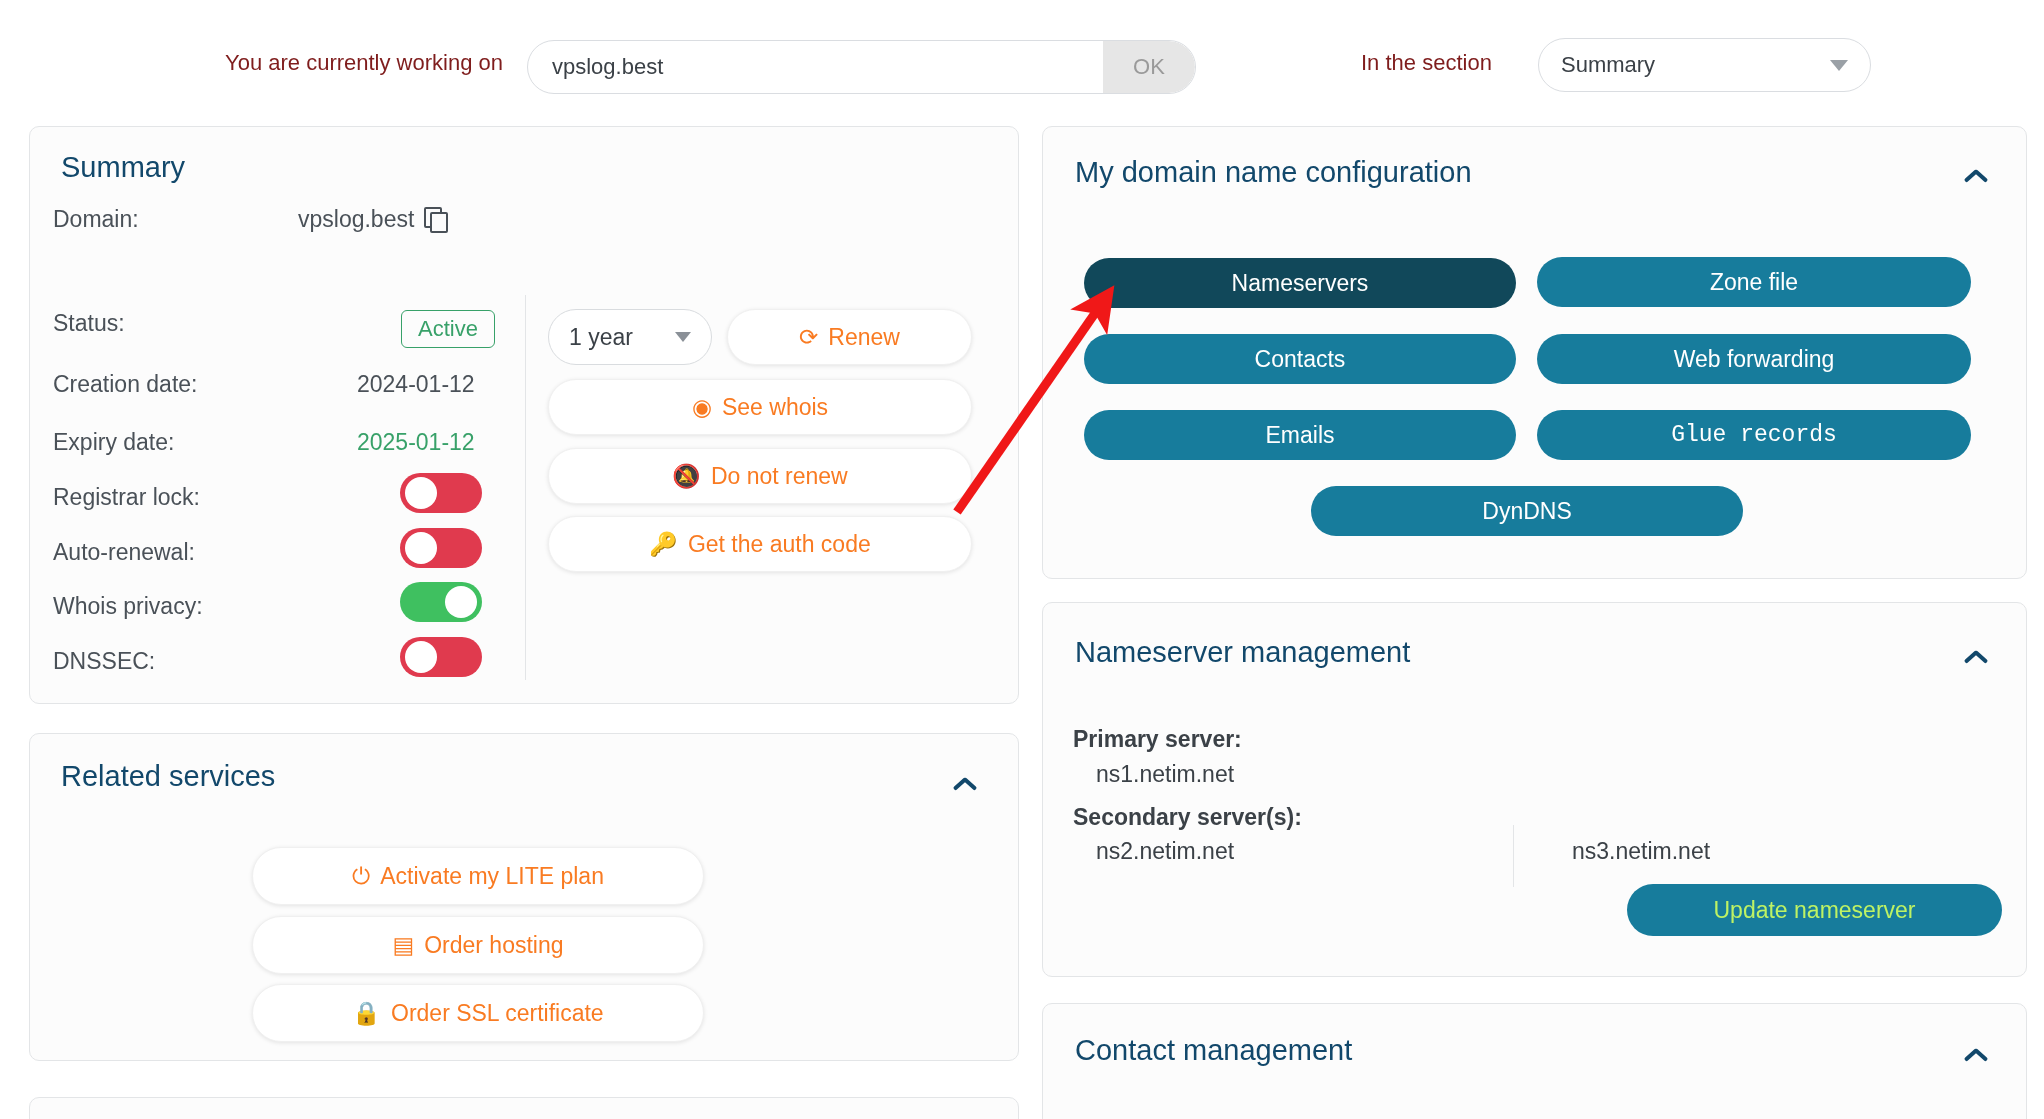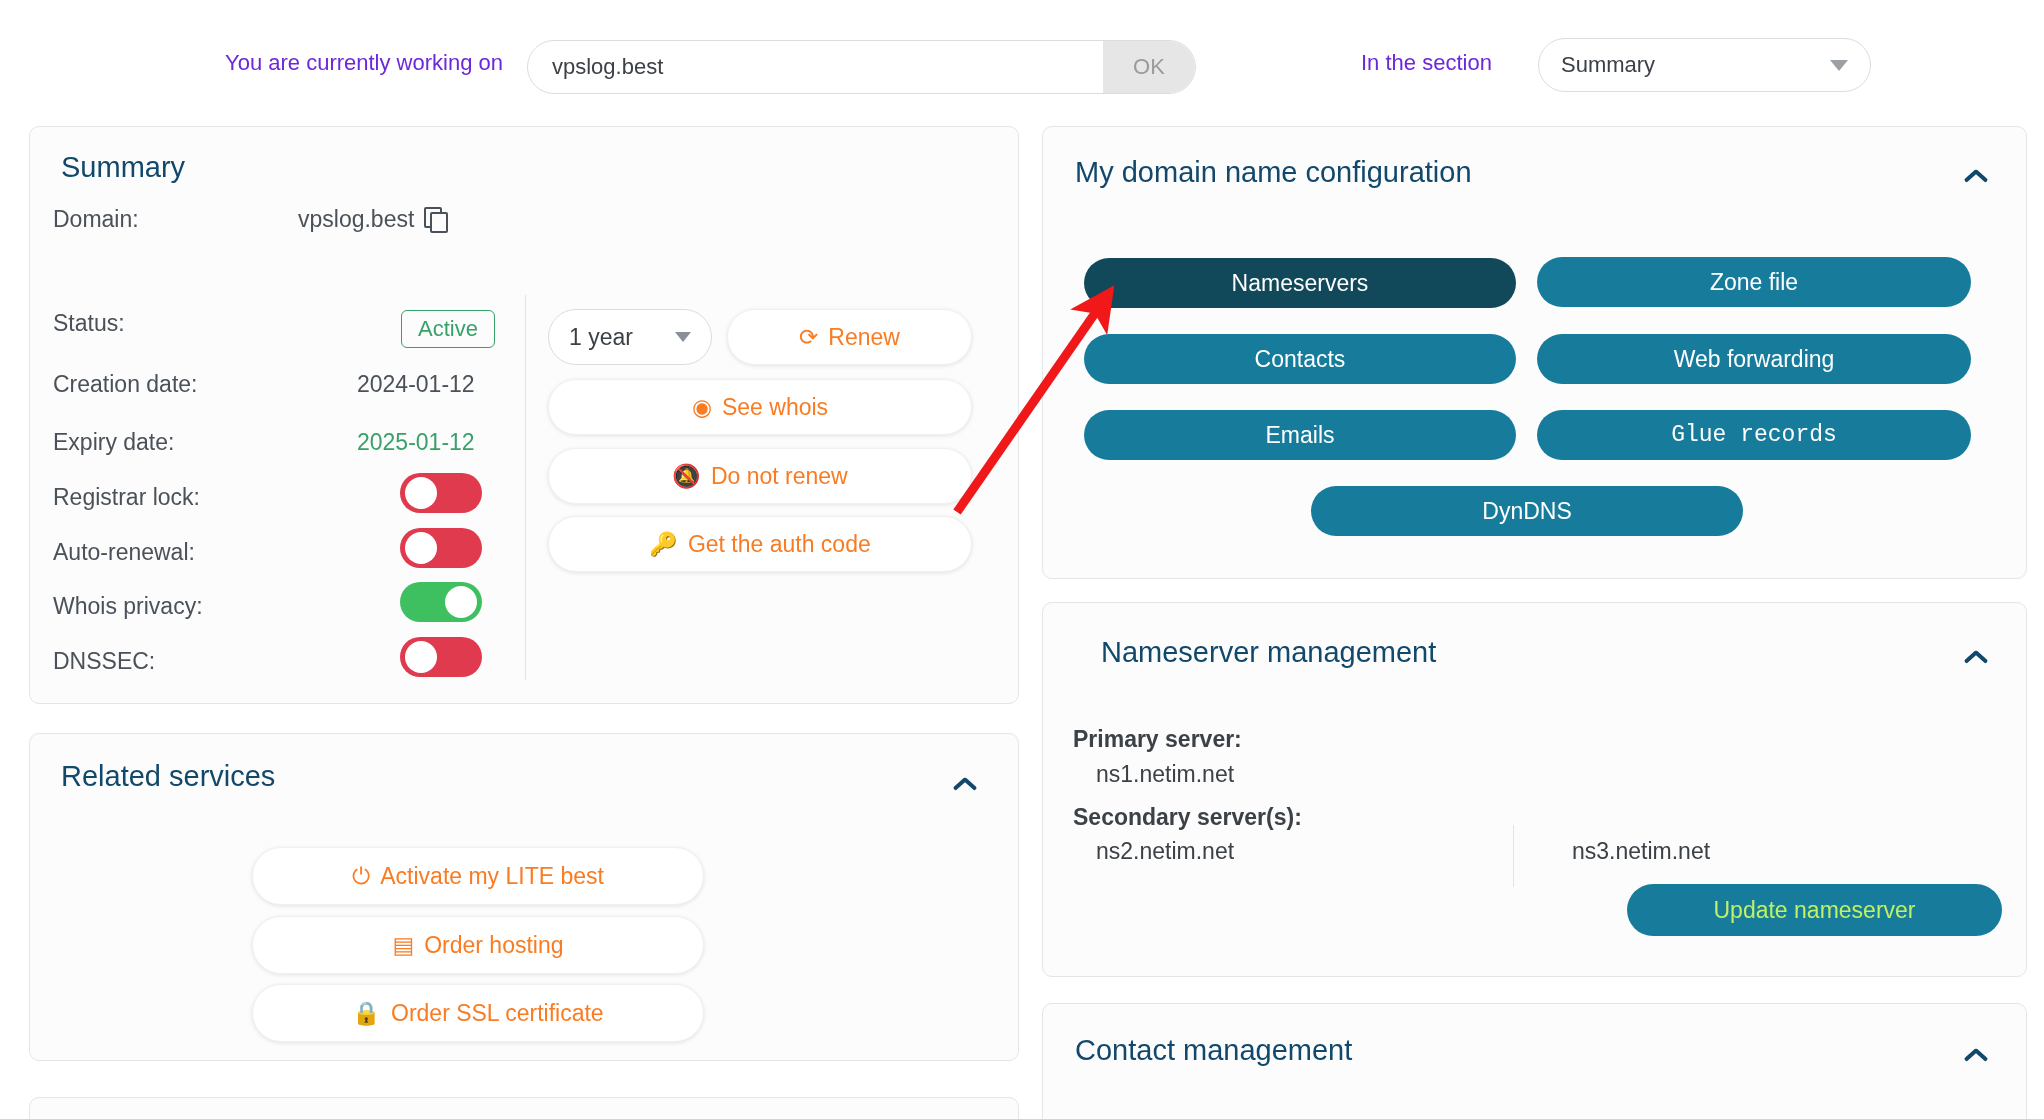--- a/index.html
+++ b/index.html
@@ -9,21 +9,21 @@
     font-family: "Liberation Sans", sans-serif;
     overflow: hidden;
   }
   .page { position: relative; width: 2044px; height: 1119px; background:#fff; }
 
   
   .topbar {
     position: absolute; left: 0; top: 0; width: 2044px; height: 110px;
   }
   .tb-label {
-    position: absolute; font-size: 22px; color: #6d28d9; white-space: nowrap; text-align: right;
+    position: absolute; font-size: 22px; color: #7f1d1d; white-space: nowrap; text-align: right;
   }
   .work-label { left: 225px; top: 50px; }
   .section-label { left: 1361px; top: 50px; }
 
   .domain-input-wrap {
     position: absolute; left: 527px; top: 40px; width: 669px; height: 54px;
     border: 1px solid #dadde1; border-radius: 28px; background: #fff;
     display: flex; align-items: stretch; overflow: hidden;
   }
   .domain-input {
@@ -253,21 +253,21 @@
     <span class="oicon">🔑</span>
     <span>Get the auth code</span>
   </div>
 
   <div class="panel" id="related-panel"></div>
   <div class="panel-title" style="left:61px; top:760px;">Related services</div>
   <div class="chevron-up" style="left:952px; top:775px;"></div>
 
   <div class="act-btn" id="lite-btn">
     <span class="oicon">⏻</span>
-    <span>Activate my LITE best</span>
+    <span>Activate my LITE plan</span>
   </div>
   <div class="act-btn" id="hosting-btn">
     <span class="oicon">▤</span>
     <span>Order hosting</span>
   </div>
   <div class="act-btn" id="ssl-btn">
     <span class="oicon">🔒</span>
     <span>Order SSL certificate</span>
   </div>
 
@@ -293,21 +293,21 @@
     <span>Emails</span>
     </div>
   <div class="tbtn teal" id="btn-glue">
     <span>Glue records</span>
     </div>
   <div class="tbtn teal" id="btn-dyndns">
     <span>DynDNS</span>
     </div>
 
   <div class="panel" id="ns-panel"></div>
-  <div class="panel-title" style="left:1075px; top:636px;margin-left:26px;">Nameserver management</div>
+  <div class="panel-title" style="left:1075px; top:636px;">Nameserver management</div>
   <div class="chevron-up" style="left:1963px; top:648px;"></div>
 
   <div class="ns-head" style="left:1073px; top:726px;">Primary server:</div>
   <div class="ns-val" style="left:1096px; top:761px;">ns1.netim.net</div>
 
   <div class="ns-head" style="left:1073px; top:804px;">Secondary server(s):</div>
   <div class="ns-val" style="left:1096px; top:838px;">ns2.netim.net</div>
   <div class="ns-val" style="left:1562px; top:838px;margin-left:10px;">ns3.netim.net</div>
   <div class="ns-divider"></div>
 

